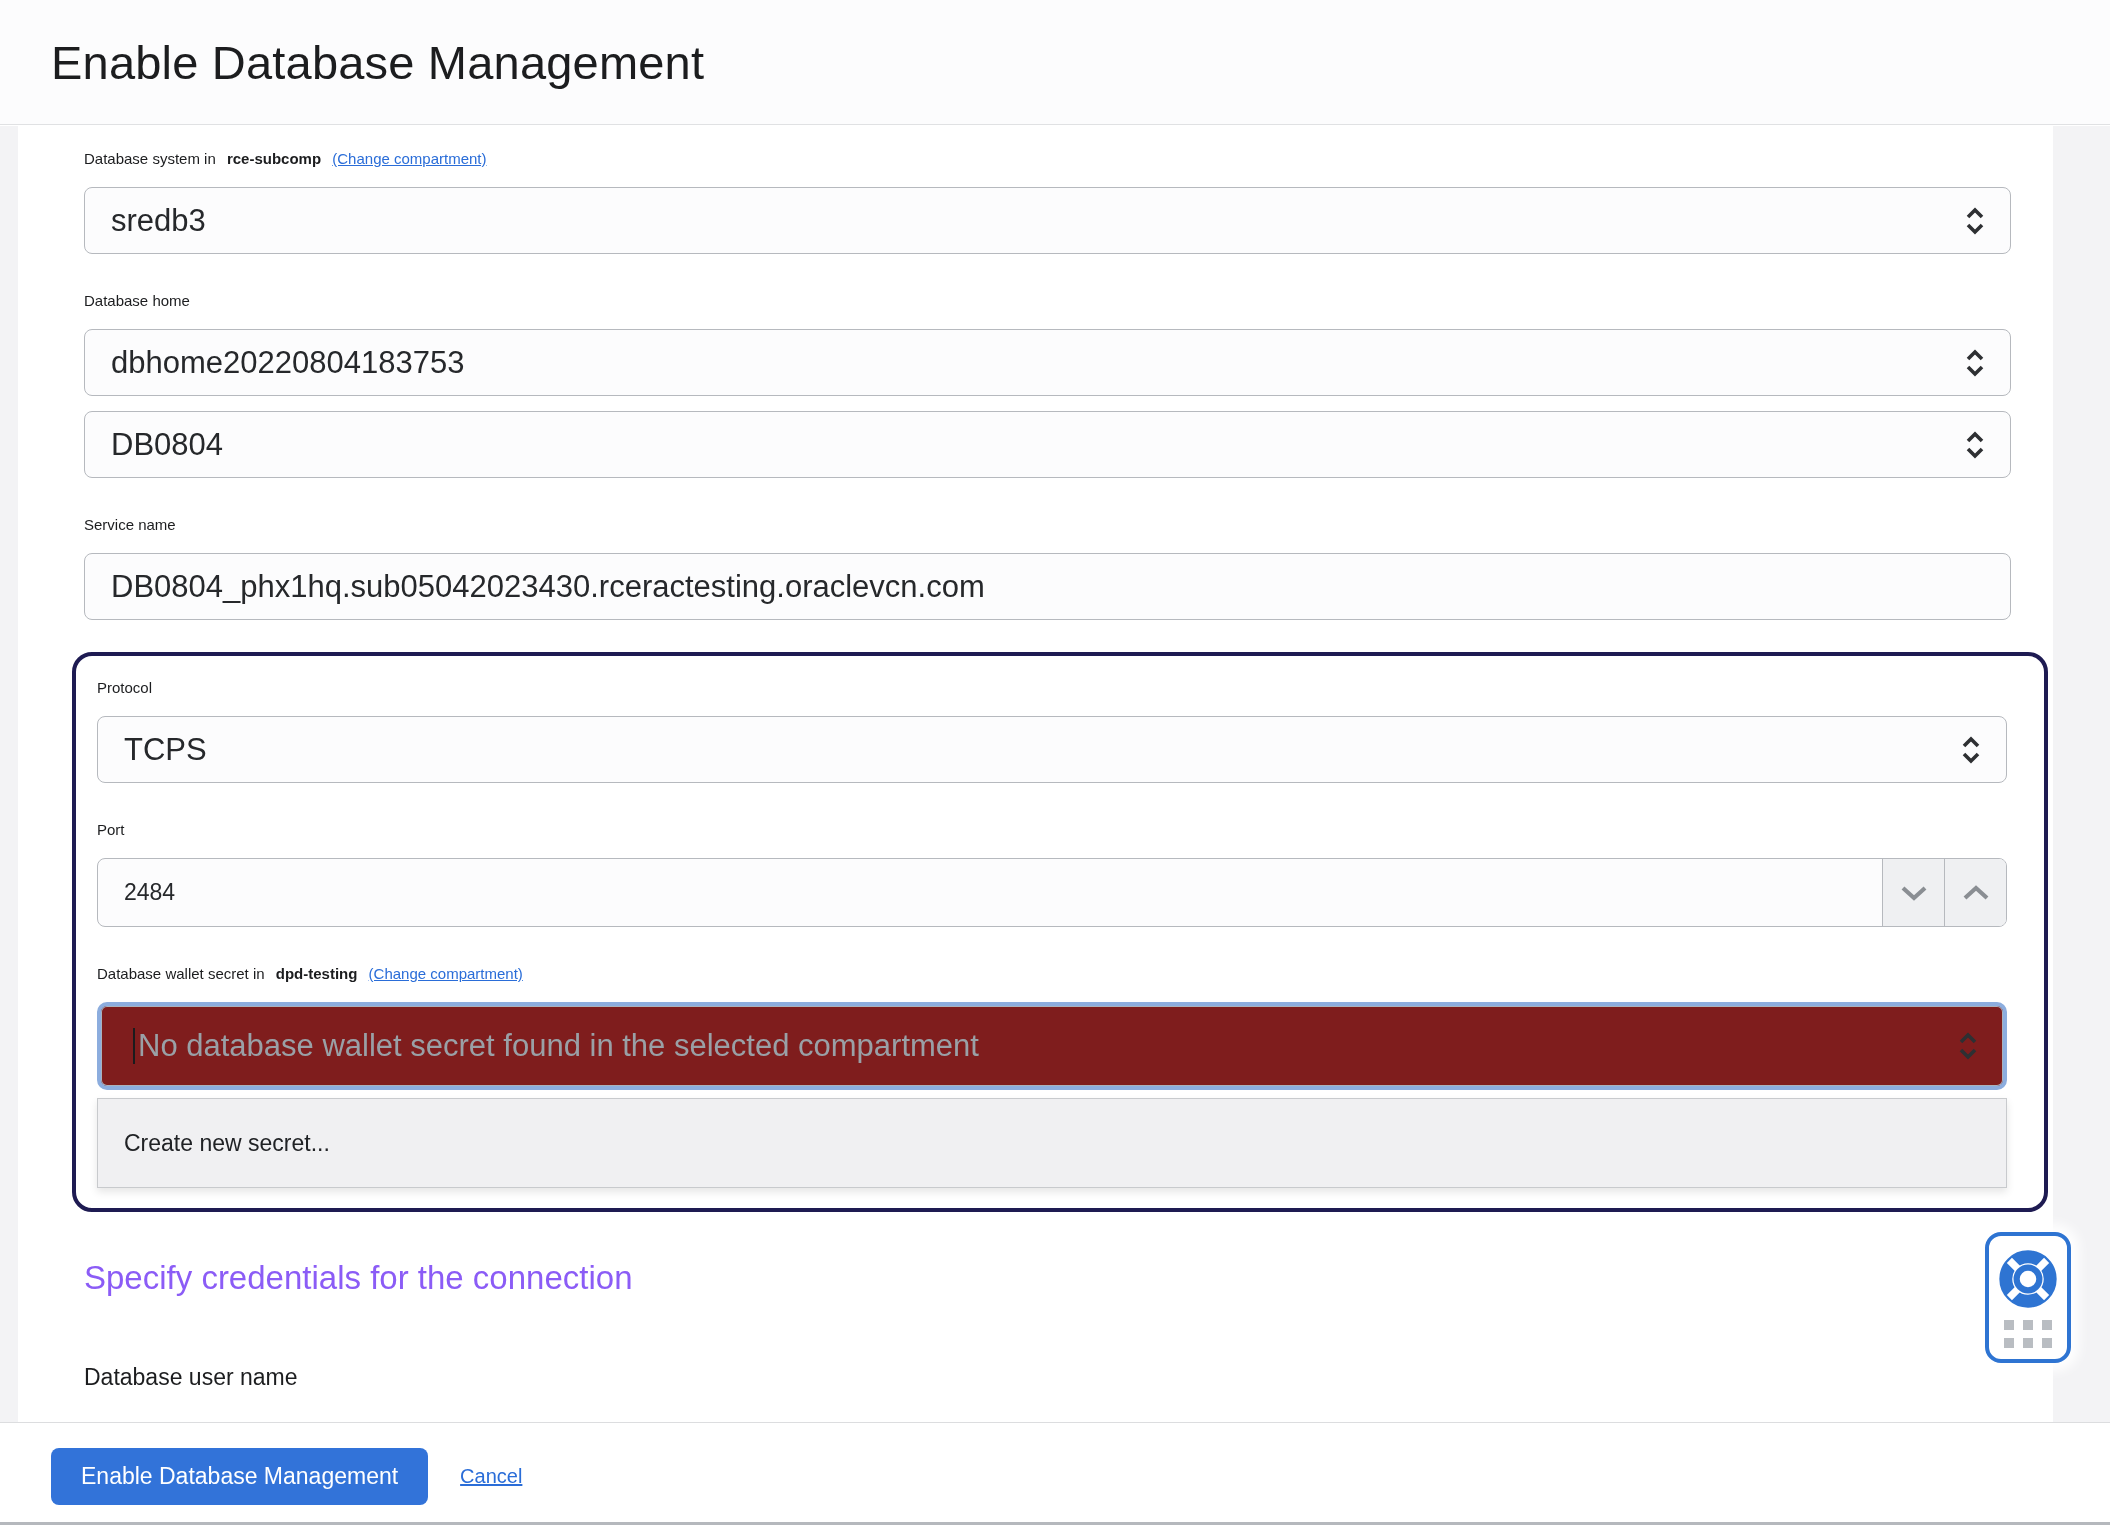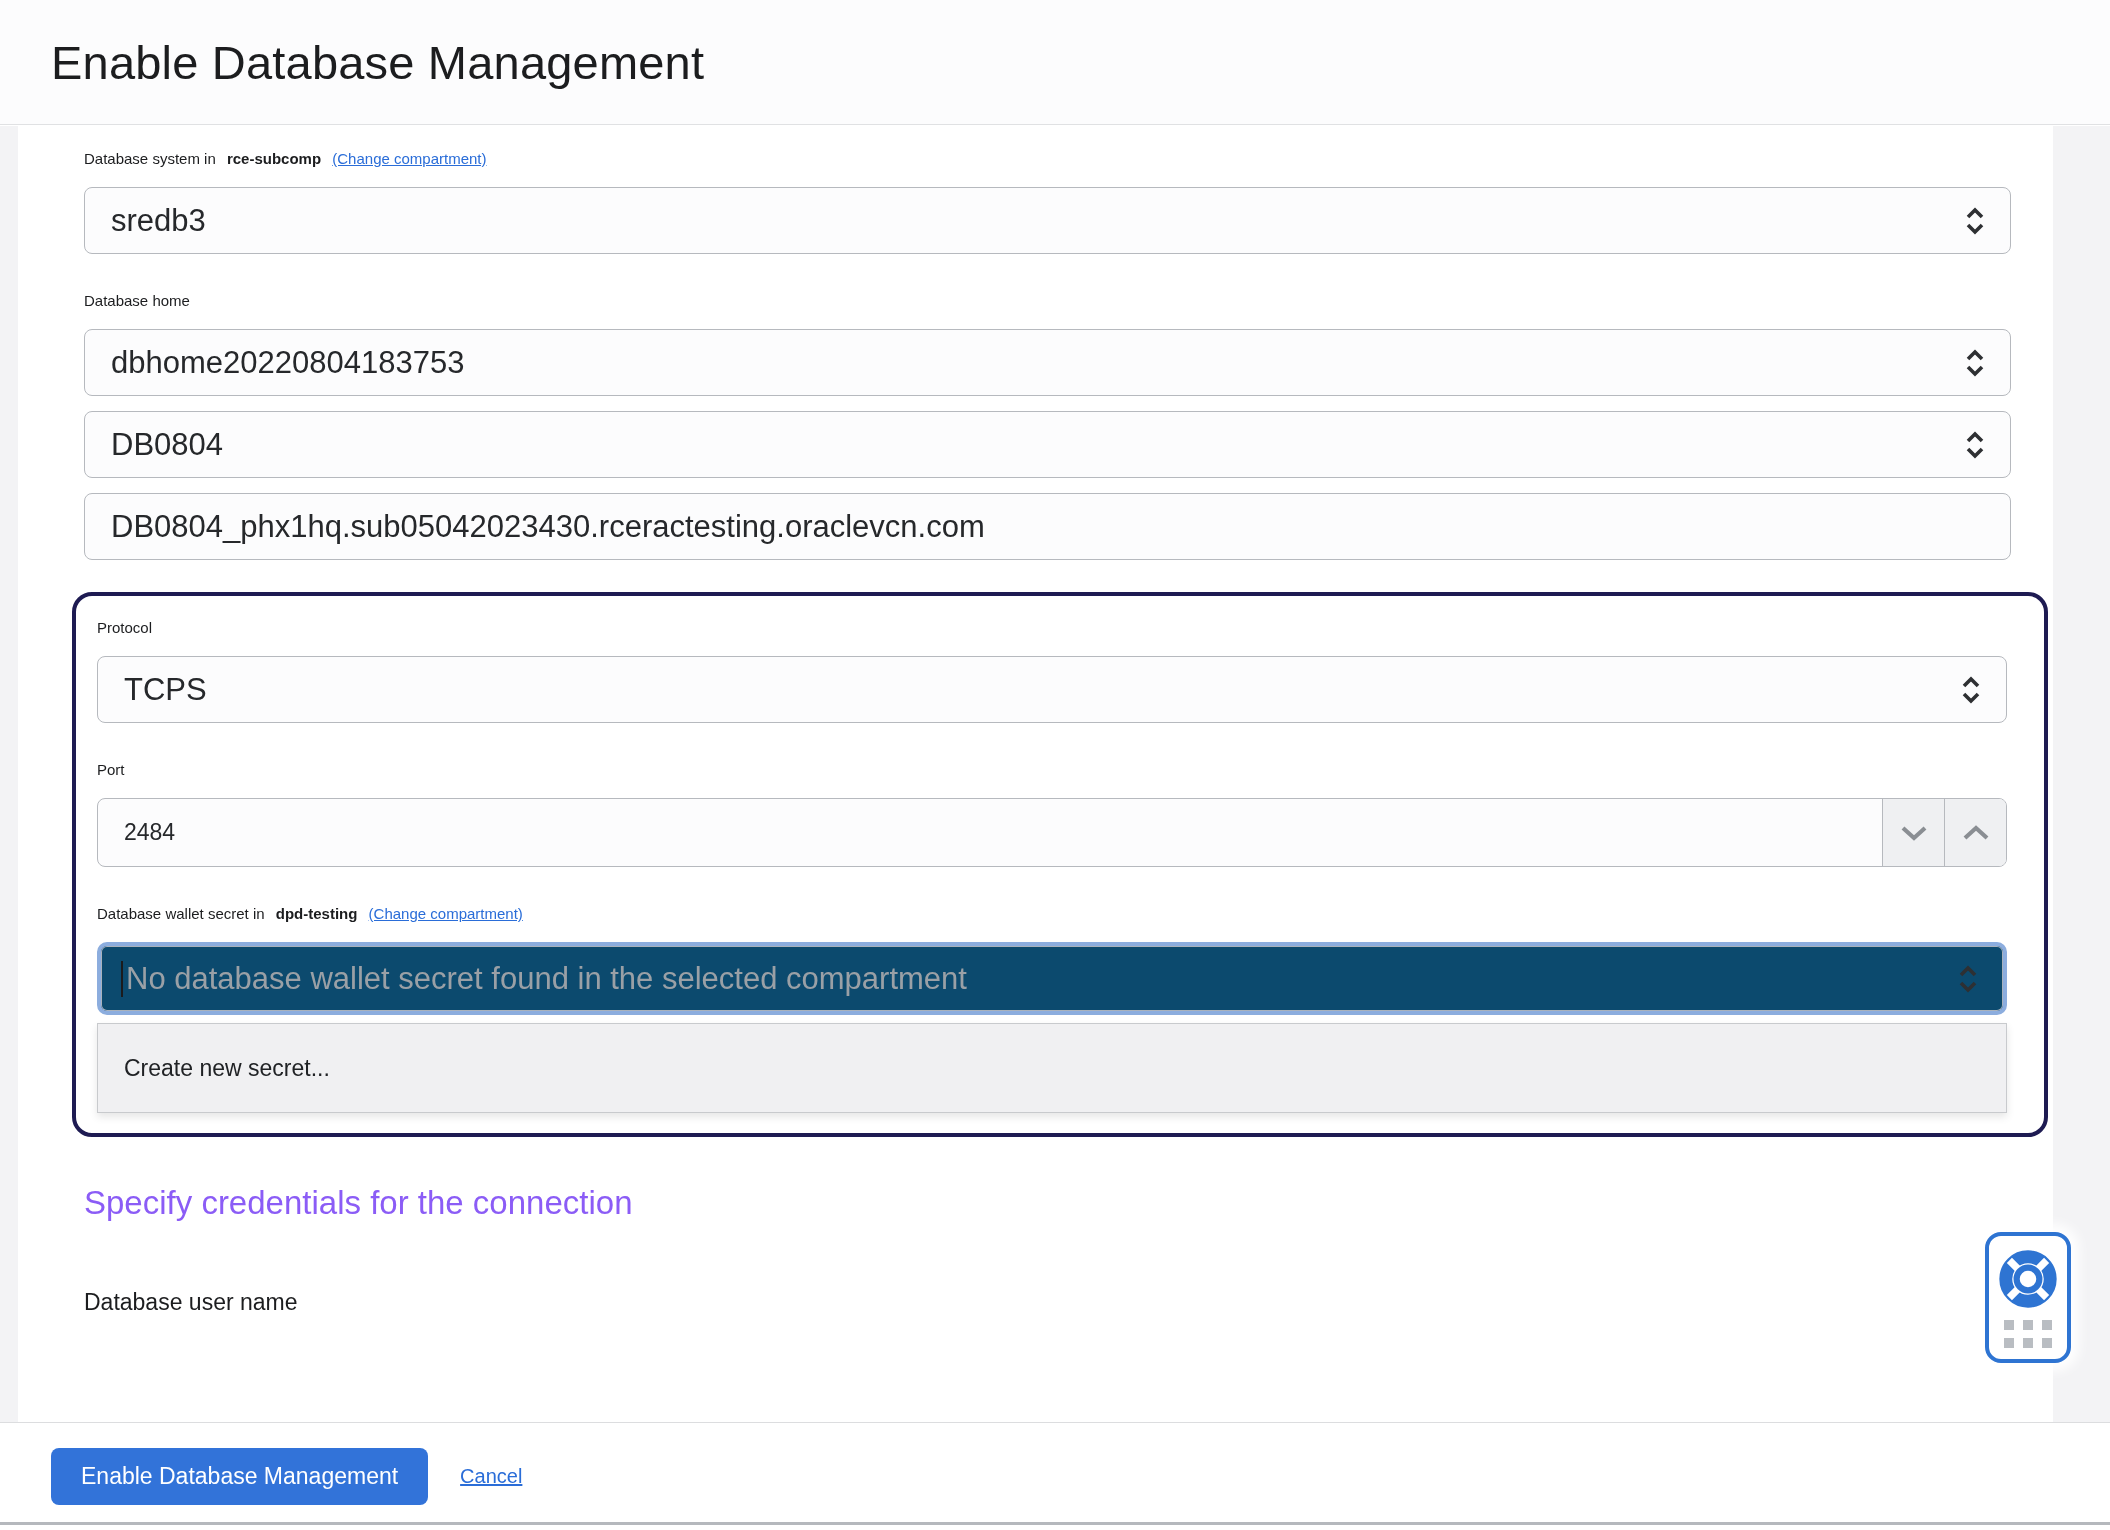--- a/index.html
+++ b/index.html
@@ -27,21 +27,21 @@
   .select { cursor:pointer; }
   .chev { position:absolute; right:22px; top:50%; transform:translateY(-50%); }
 
   
   .hl-box { margin:32px -37px 0 -12px; border:4px solid #1e1b52; border-radius:20px; padding:10px 37px 20px 21px; background:#fff; }
 
   .port-group { margin-top:15px; height:69px; border:1px solid #b6b9be; border-radius:8px; background:#fcfcfd; display:flex; overflow:hidden; }
   .port-val { flex:1; display:flex; align-items:center; padding-left:26px; font-size:23px; color:#26282b; }
   .spin { width:62px; border:none; border-left:1px solid #b6b9be; background:#eff0f2; display:flex; align-items:center; justify-content:center; cursor:pointer; }
 
-  .select.focused { margin-top:15px; height:73px; border:4px solid #8cadde; box-shadow:inset 0 0 0 1px #aab2bc; border-radius:10px; background:#0c4a6e; padding-left:20px; }
+  .select.focused { margin-top:15px; height:88px; border:4px solid #8cadde; box-shadow:inset 0 0 0 1px #aab2bc; border-radius:10px; background:#7f1d1d; padding-left:32px; }
   .caret { width:2px; height:36px; background:#1b1b1d; margin-right:3px; }
   .placeholder { color:#9aa0a6; }
 
   .dropdown { margin-top:8px; height:90px; background:#f0f0f2; border:1px solid #c8cacd; box-shadow:0 4px 8px rgba(0,0,0,.10); display:flex; align-items:center; }
   .dropdown .option { width:100%; font-size:23px; color:#202225; padding-left:26px; cursor:pointer; }
 
   .section-heading { margin-top:46px; font-size:33px; font-weight:400; color:#8b5cf6; line-height:40px; }
   .sub-label { margin-top:66px; font-size:23px; color:#1c1d1f; }
 
   
@@ -92,20 +92,21 @@
       </div>
 
       <div class="select">
         <span>DB0804</span>
         <svg class="chev" width="26" height="30" viewBox="0 0 26 30">
           <path d="M6 11 L13 4 L20 11" fill="none" stroke="#2e3033" stroke-width="3.6"></path>
           <path d="M6 19 L13 26 L20 19" fill="none" stroke="#2e3033" stroke-width="3.6"></path>
         </svg>
       </div>
 
+      <div class="field-label">Service name</div>
       <div class="text-input">
         <span>DB0804_phx1hq.sub05042023430.rceractesting.oraclevcn.com</span>
       </div>
 
       <div class="hl-box">
 
         <div class="field-label" style="margin-top:8px;">Protocol</div>
         <div class="select">
           <span>TCPS</span>
           <svg class="chev" width="26" height="30" viewBox="0 0 26 30">

